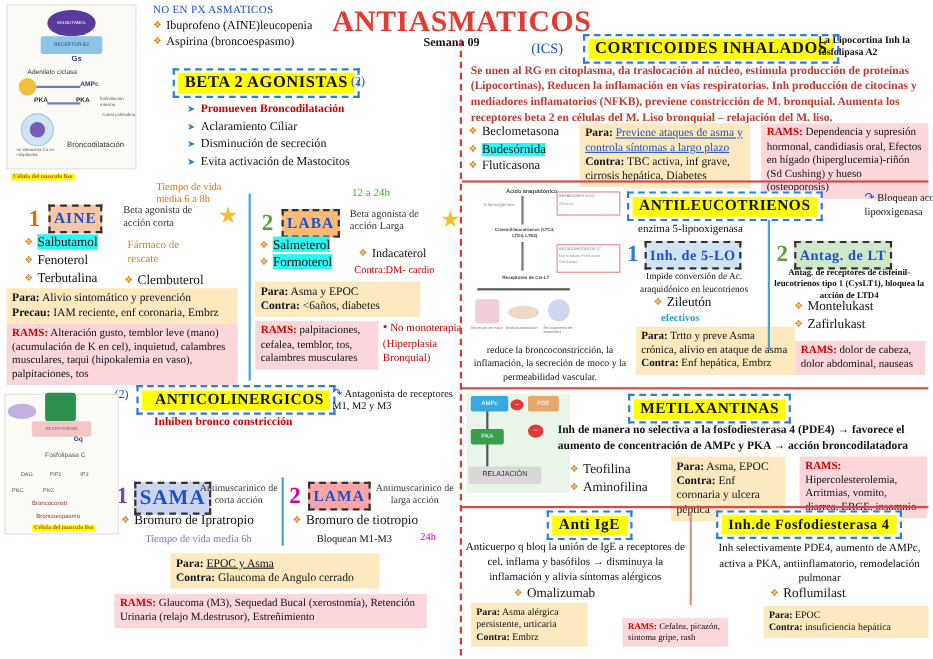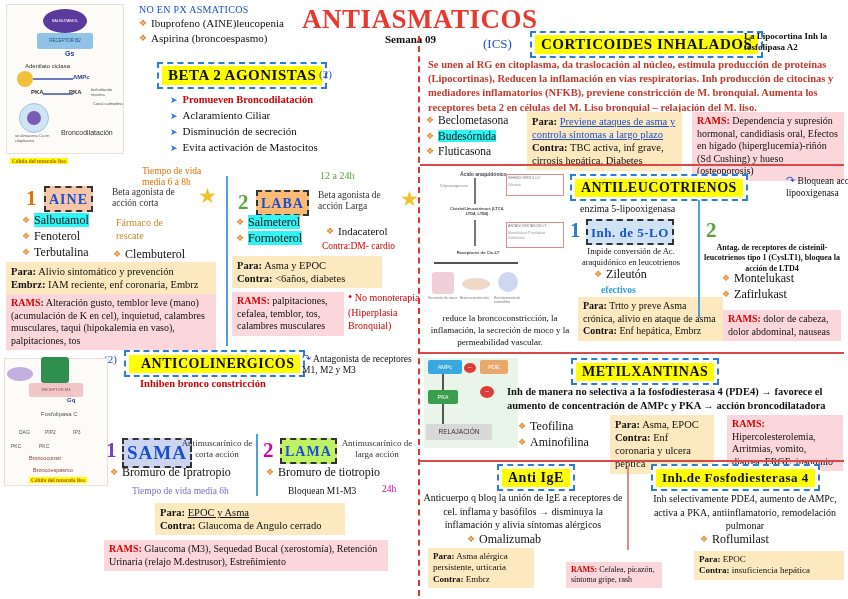--- a/index.html
+++ b/index.html
@@ -152,21 +152,21 @@
     <li><span>Terbutalina</span></li>
   </ul>
   <div class="abs" style="left:116px; top:217px; width:60px; font-size:10px; color:#c28a2e; line-height:1.25;">Fármaco de rescate</div>
   <ul class="abs bullet-list" style="left:113px; top:246px; font-size:12px;">
     <li><span>Clembuterol</span></li>
   </ul>
 
   <div class="abs para-box" style="left:6px; top:262px; width:210px;">
     <div><span class="lbl-b">Para:</span>
          <span>Alivio sintomático y prevención</span></div>
-    <div><span class="lbl-b">Embrz:</span>
+    <div><span class="lbl-b">Precau:</span>
          <span>IAM reciente, enf coronaria, Embrz</span></div>
   </div>
 
   <div class="abs rams-box" style="left:6px; top:294px; width:210px;">
     <span class="redb">RAMS:</span>
     <span>Alteración gusto, temblor leve (mano) (acumulación de K en cel), inquietud, calambres musculares, taqui (hipokalemia en vaso), palpitaciones, tos</span>
   </div>
 
   <div class="divline-v" style="left:226px; top:176px; height:170px;"></div>
 
@@ -219,21 +219,21 @@
   </div>
   <div class="abs" style="left:180px; top:438px; width:74px; font-size:9px; color:#333; line-height:1.2; text-align:center;">Antimuscarínico de corta acción</div>
   <ul class="abs bullet-list" style="left:110px; top:464px; font-size:12px;">
     <li><span>Bromuro de Ipratropio</span></li>
   </ul>
   <div class="abs" style="left:132px; top:486px; font-size:9.5px; color:#7a6fc4;">Tiempo de vida media 6h</div>
 
   <div class="divline-v" style="left:256px; top:434px; height:62px;"></div>
 
   <div class="abs num" style="left:263px; top:438px; color:#d400a0;">2</div>
-  <div class="abs dashbox dashbox-dark" style="left:280px; top:438px; background:#bef264;">
+  <div class="abs dashbox dashbox-dark" style="left:280px; top:438px; background:#fca5a5;">
     <span style="font-size:14px; font-weight:bold; color:#1a4fd0; letter-spacing:1px;">LAMA</span>
   </div>
   <div class="abs" style="left:340px; top:438px; width:74px; font-size:9px; color:#333; line-height:1.2; text-align:center;">Antimuscarínico de larga acción</div>
   <ul class="abs bullet-list" style="left:266px; top:464px; font-size:12px;">
     <li><span>Bromuro de tiotropio</span></li>
   </ul>
   <div class="abs" style="left:288px; top:486px; font-size:9.5px;">Bloquean M1-M3</div>
   <div class="abs" style="left:382px; top:484px; font-size:9.5px; color:#d400a0;">24h</div>
 
   <div class="abs para-box" style="left:155px; top:503px; width:190px;">
@@ -338,20 +338,23 @@
   <div class="abs para-box" style="left:578px; top:297px; width:145px; font-size:10px;">
     <div><span class="lbl-b">Para:</span>
          <span>Trtto y preve Asma crónica, alivio en ataque de asma</span></div>
     <div><span class="lbl-b">Contra:</span>
          <span>Enf hepática, Embrz</span></div>
   </div>
 
   <div class="divline-v" style="left:698px; top:200px; height:118px;"></div>
 
   <div class="abs num" style="left:706px; top:218px; color:#5aa13a;">2</div>
+  <div class="abs dashbox dashbox-dark" style="left:722px; top:219px; background:#cfe9c8;">
+    <span style="font-size:13px; font-weight:bold; color:#1a4fd0; letter-spacing:0.5px;">Antag. de LT</span>
+  </div>
   <div class="abs" style="left:702px; top:243px; width:140px; font-size:8px; text-align:center; line-height:1.3; font-weight:bold;">Antag. de receptores de cisteinil-leucotrienos tipo 1 (CysLT1), bloquea la acción de LTD4</div>
   <ul class="abs bullet-list" style="left:722px; top:270px; font-size:12px;">
     <li><span>Montelukast</span></li>
     <li><span>Zafirlukast</span></li>
   </ul>
   <div class="abs rams-box" style="left:723px; top:310px; width:118px;">
     <span class="redb">RAMS:</span>
     <span>dolor de cabeza, dolor abdominal, nauseas</span>
   </div>
 

